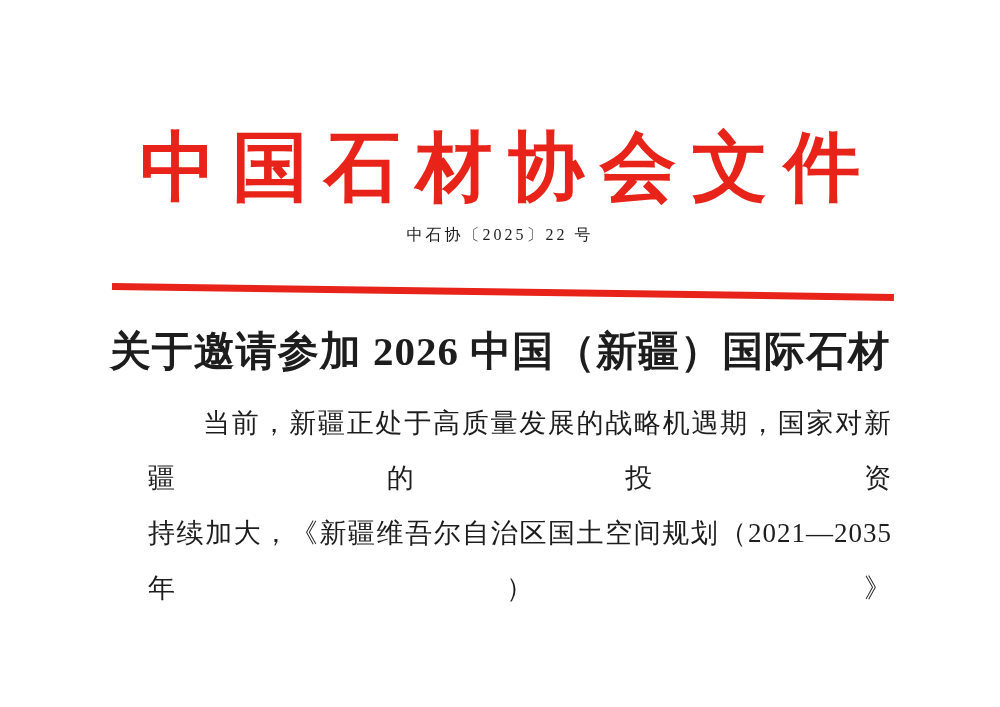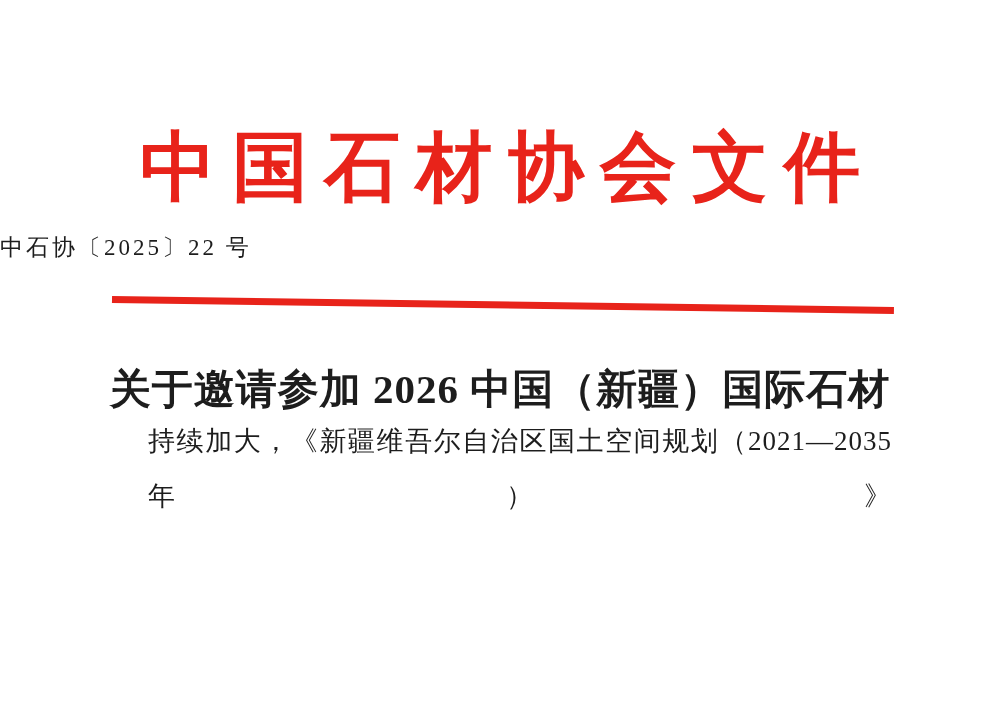--- a/index.html
+++ b/index.html
@@ -29,23 +29,23 @@
     display: inline-block;
     color: var(--red);
     font-size: 76px;
     font-weight: bold;
     letter-spacing: 16px;
     margin-right: -16px; 
     line-height: 1.1;
     white-space: nowrap;
   }
   .doc-number {
-    margin-top: 23px;
-    text-align: left;
-    font-size: 23px;
+    margin-top: 10px;
+    text-align: center;
+    font-size: 16px;
     letter-spacing: 3px;
     line-height: 30px;
     font-family: "Liberation Serif", "DejaVu Serif", serif;
   }
   
   .red-rule {
     width: 782px;
     height: 7px;
     background: var(--red);
     margin-top: 33px;
@@ -54,21 +54,21 @@
     transform-origin: left center;
   }
   
   .notice-title {
     text-align: center;
     font-weight: bold;
     font-size: 41px;
     line-height: 50px;
     letter-spacing: 1px;
   }
-  .notice-title.line1 { margin-top: 61px; }
+  .notice-title.line1 { margin-top: 36px; }
   .notice-title.line2 { margin-top: 24px; }
   
   .body-text {
     width: 744px;
     margin-left: 148px;
     font-size: 27px;
   }
   .salutation {
     margin-top: 28px;
     line-height: 34px;
@@ -92,17 +92,18 @@
   </div>
 
   <div class="doc-number">中石协〔2025〕22 号</div>
 
   <div class="red-rule"></div>
 
   <div class="notice-title line1">关于邀请参加 2026 中国（新疆）国际石材</div>
 
 
   <div class="body-text">
+    <div class="para-line first">当前，新疆正处于高质量发展的战略机遇期，国家对新疆的投资</div>
     <div class="para-line">持续加大，《新疆维吾尔自治区国土空间规划（2021—2035 年）》</div>
 
   </div>
 
 </div>
 
 </body></html>

